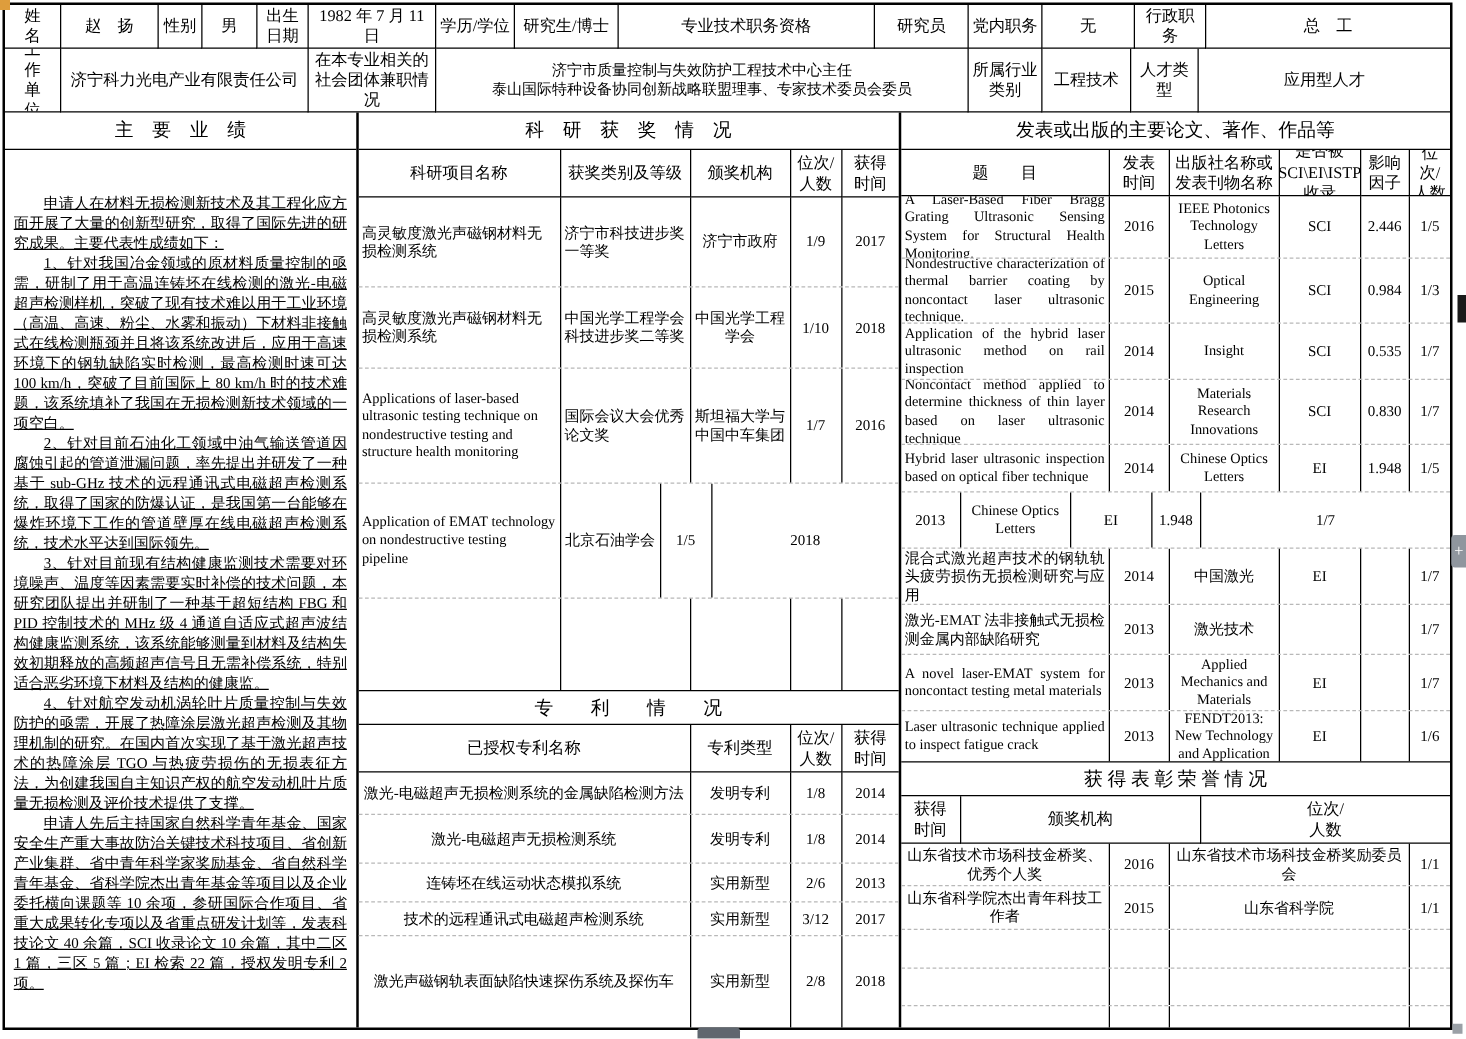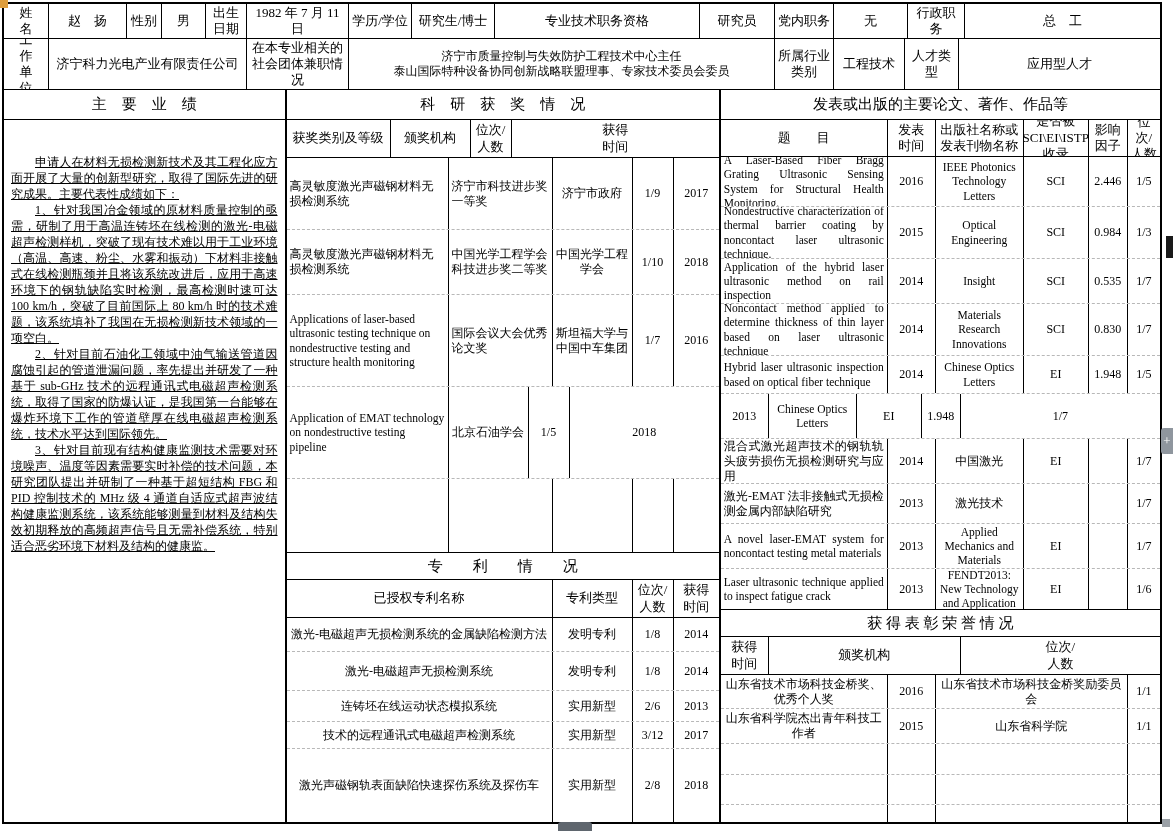--- a/index.html
+++ b/index.html
@@ -74,26 +74,29 @@
 
     <div class="body">
 
       <div class="colL">
         <div class="sec-t">主　要　业　绩</div>
         <div class="ach">
           <p>申请人在材料无损检测新技术及其工程化应方面开展了大量的创新型研究，取得了国际先进的研究成果。主要代表性成绩如下：</p>
           <p>1、针对我国冶金领域的原材料质量控制的亟需，研制了用于高温连铸坯在线检测的激光-电磁超声检测样机，突破了现有技术难以用于工业环境（高温、高速、粉尘、水雾和振动）下材料非接触式在线检测瓶颈并且将该系统改进后，应用于高速环境下的钢轨缺陷实时检测，最高检测时速可达 100 km/h，突破了目前国际上 80 km/h 时的技术难题，该系统填补了我国在无损检测新技术领域的一项空白。</p>
           <p>2、针对目前石油化工领域中油气输送管道因腐蚀引起的管道泄漏问题，率先提出并研发了一种基于 sub-GHz 技术的远程通讯式电磁超声检测系统，取得了国家的防爆认证，是我国第一台能够在爆炸环境下工作的管道壁厚在线电磁超声检测系统，技术水平达到国际领先。</p>
           <p>3、针对目前现有结构健康监测技术需要对环境噪声、温度等因素需要实时补偿的技术问题，本研究团队提出并研制了一种基于超短结构 FBG 和 PID 控制技术的 MHz 级 4 通道自适应式超声波结构健康监测系统，该系统能够测量到材料及结构失效初期释放的高频超声信号且无需补偿系统，特别适合恶劣环境下材料及结构的健康监。</p>
+          <p>4、针对航空发动机涡轮叶片质量控制与失效防护的亟需，开展了热障涂层激光超声检测及其物理机制的研究。在国内首次实现了基于激光超声技术的热障涂层 TGO 与热疲劳损伤的无损表征方法，为创建我国自主知识产权的航空发动机叶片质量无损检测及评价技术提供了支撑。</p>
+          <p>申请人先后主持国家自然科学青年基金、国家安全生产重大事故防治关键技术科技项目、省创新产业集群、省中青年科学家奖励基金、省自然科学青年基金、省科学院杰出青年基金等项目以及企业委托横向课题等 10 余项，参研国际合作项目、省重大成果转化专项以及省重点研发计划等，发表科技论文 40 余篇，SCI 收录论文 10 余篇，其中二区 1 篇，三区 5 篇；EI 检索 22 篇，授权发明专利 2 项。</p>
         </div>
       </div>
 
       <div class="colM">
         <div class="sec-t">科　研　获　奖　情　况</div>
         <div class="r th" style="height:38px">
+          <div class="c bb" style="width:162px">科研项目名称</div>
           <div class="c bb" style="width:104px">获奖类别及等级</div>
           <div class="c bb" style="width:80px">颁奖机构</div>
           <div class="c bb" style="width:41px">位次/
 人数</div>
           <div class="c bb last" style="flex:1">获得
 时间</div>
         </div>
         <div class="r dr" style="height:72px">
           <div class="c tl f12" style="width:162px">高灵敏度激光声磁钢材料无损检测系统</div>
           <div class="c tl f12" style="width:104px">济宁市科技进步奖一等奖</div>

